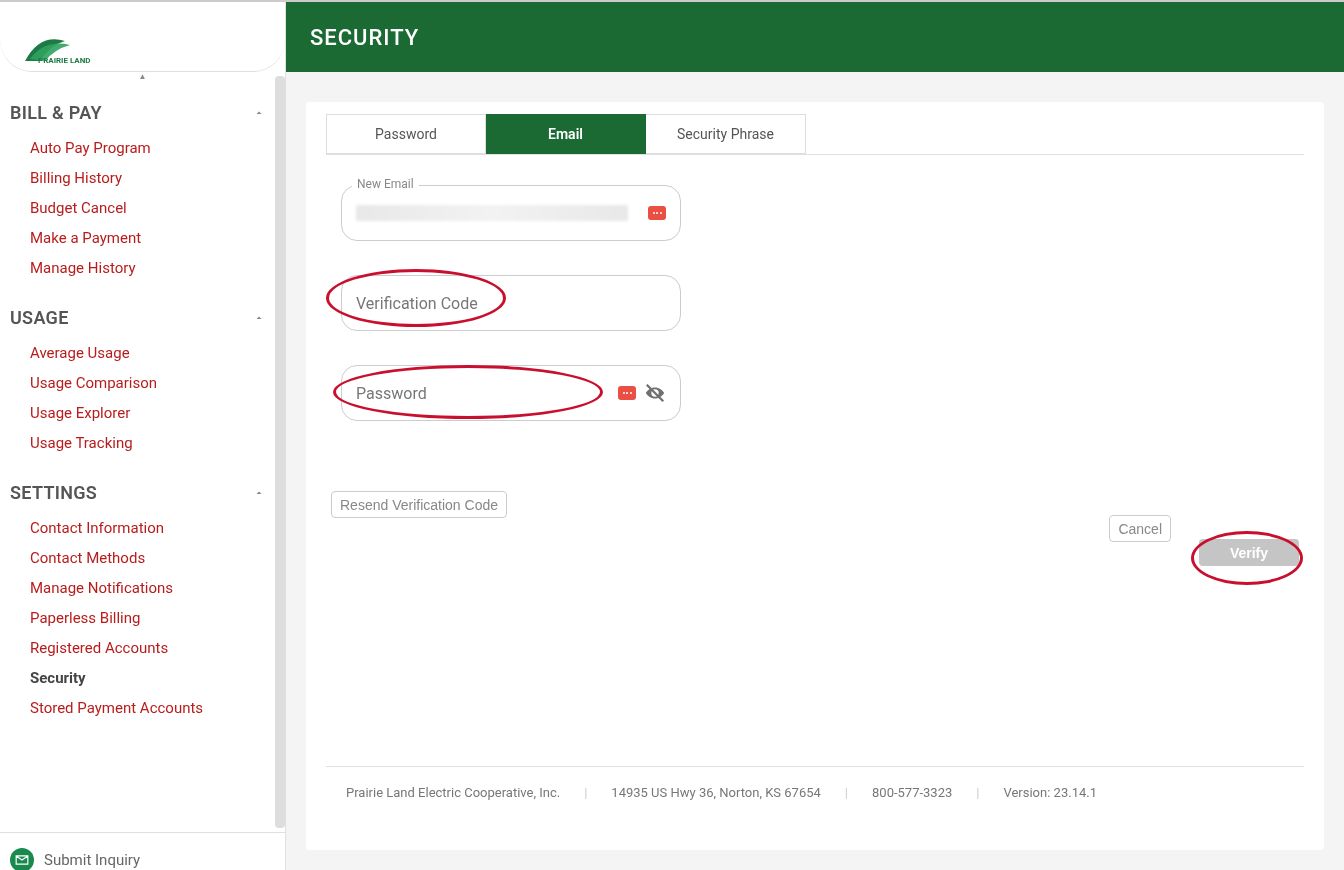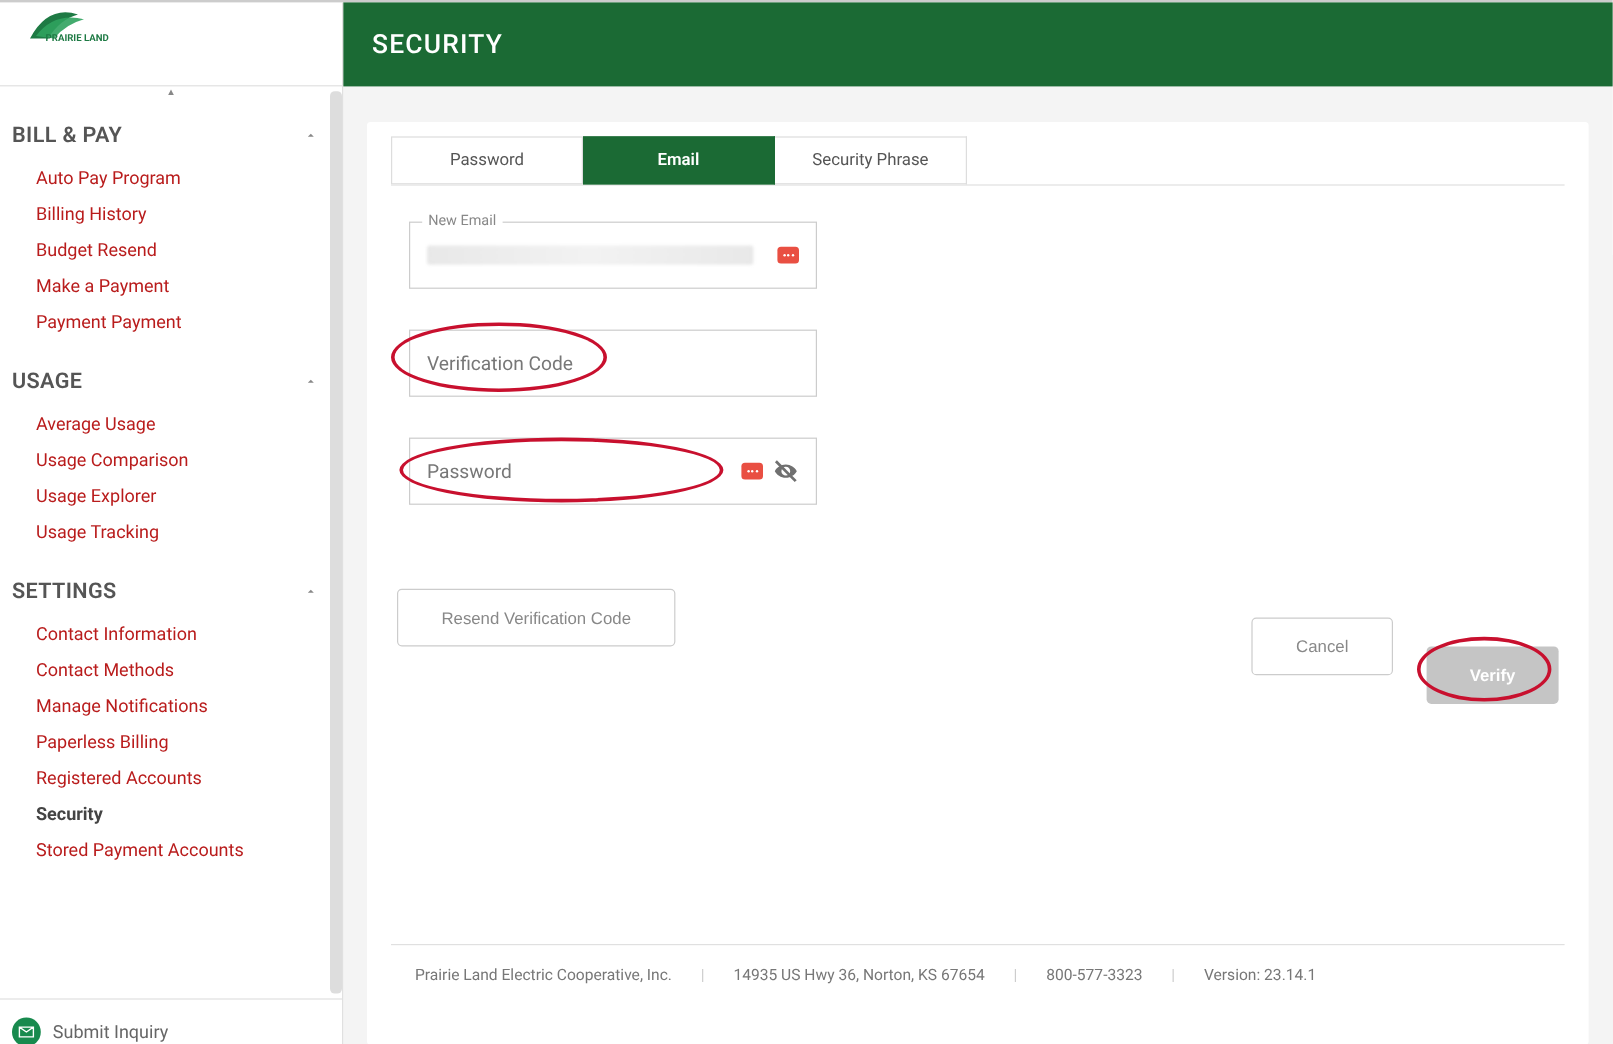--- a/index.html
+++ b/index.html
@@ -20,23 +20,24 @@
   .sidebar {
     width: 286px;
     border-right: 1px solid #e0e0e0;
     display: flex;
     flex-direction: column;
     position: relative;
   }
   .logo-area {
     height: 70px;
     display: flex;
-    align-items: flex-start;
+    align-items: flex-end;
     padding-left: 20px;
     border-bottom: 1px solid #e0e0e0;
+    border-radius: 32px;
   }
   .logo-swoosh {
     width: 80px;
     height: 40px;
   }
   .nav {
     flex: 1;
     overflow-y: auto;
     padding: 20px 0 10px 0;
     position: relative;
@@ -168,21 +169,21 @@
     margin-left: 15px;
   }
   .field {
     position: relative;
     margin-bottom: 34px;
   }
   .field-box {
     width: 340px;
     height: 56px;
     border: 1px solid #ccc;
-    border-radius: 0;
+    border-radius: 16px;
     position: relative;
     display: flex;
     align-items: center;
     padding: 0 14px;
   }
   .float-label {
     position: absolute;
     top: -9px;
     left: 10px;
     background: #fff;
@@ -230,22 +231,22 @@
     border-radius: 50%;
     pointer-events: none;
   }
   .action-row {
     display: flex;
     justify-content: space-between;
     margin-top: 70px;
     padding: 0 5px;
   }
   .btn {
-    height: 48px;
-    padding: 0 36px;
+    height: 27px;
+    padding: 0 8px;
     border-radius: 4px;
     font-size: 14px;
     cursor: pointer;
     display: inline-flex;
     align-items: center;
     justify-content: center;
   }
   .btn-outline {
     border: 1px solid #ccc;
     background: #fff;
@@ -291,23 +292,23 @@
       <div class="nav-section">
         <div class="nav-header">
           <span class="nav-header-title">BILL &amp; PAY</span>
           <svg class="chevron" viewBox="0 0 24 24">
               <path d="M7 14l5-5 5 5z"></path>
             </svg>
         </div>
         <ul class="nav-items">
           <li class="nav-item">Auto Pay Program</li>
           <li class="nav-item">Billing History</li>
-          <li class="nav-item">Budget Resend</li>
+          <li class="nav-item">Budget Cancel</li>
           <li class="nav-item">Make a Payment</li>
-          <li class="nav-item">Payment Payment</li>
+          <li class="nav-item">Manage History</li>
         </ul>
       </div>
 
       <div class="nav-section">
         <div class="nav-header">
           <span class="nav-header-title">USAGE</span>
           <svg class="chevron" viewBox="0 0 24 24">
               <path d="M7 14l5-5 5 5z"></path>
             </svg>
         </div>

